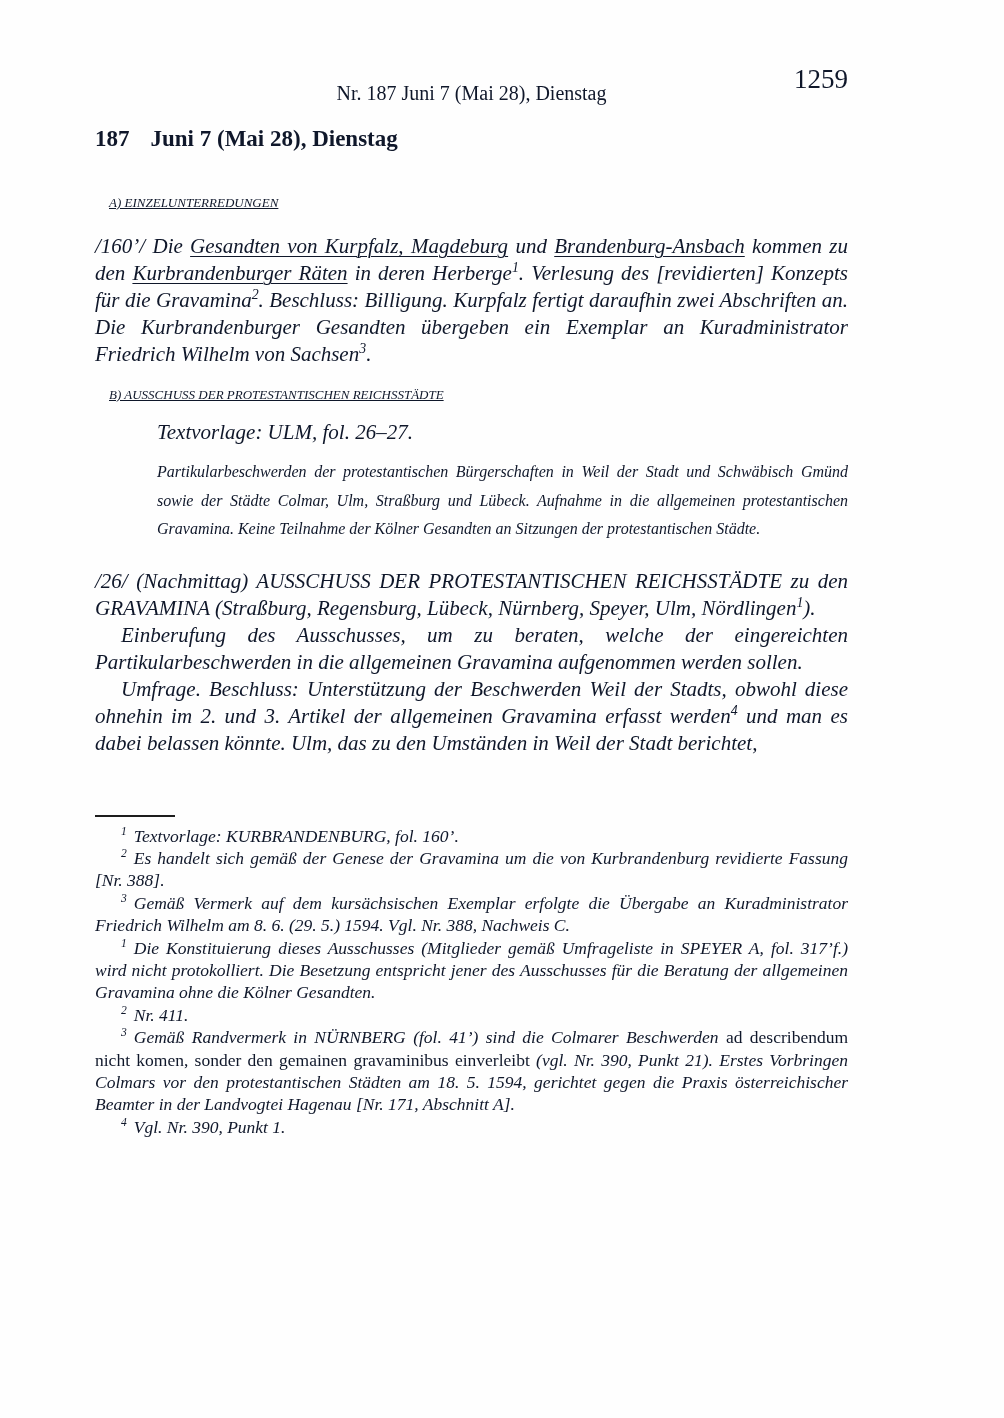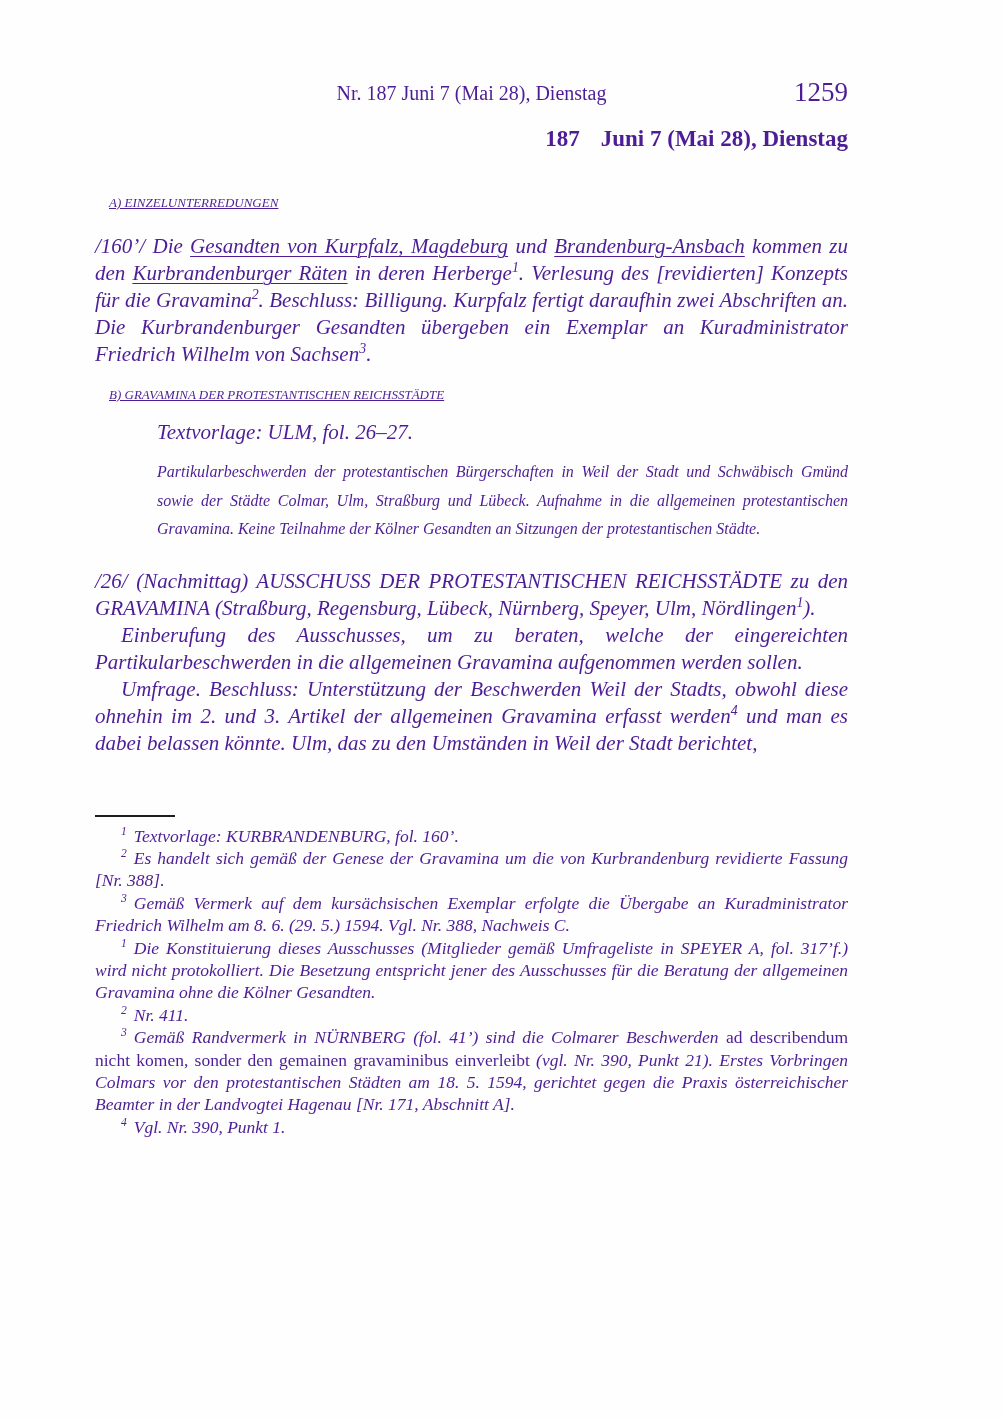--- a/index.html
+++ b/index.html
@@ -6,50 +6,49 @@
     margin: 0;
     padding: 0;
     background: #ffffff;
   }
   .page {
     position: relative;
     width: 1004px;
     height: 1418px;
     box-sizing: border-box;
     background: #fefefe;
-    color: #4c1d95;
+    color: #0f172a;
     font-family: "Liberation Serif", "DejaVu Serif", serif;
     padding: 80px 156px 0 95px;
     overflow: hidden;
   }
   
   .running-head {
     position: relative;
     height: 28px;
   }
   .running-title {
     display: block;
     text-align: center;
     font-size: 20px;
     line-height: 26px;
   }
   .page-number {
     position: absolute;
     right: 0;
-    bottom: 2px;
+    bottom: 15px;
     font-size: 27px;
     line-height: 1;
   }
   
   .entry-heading {
     margin: 16px 0 0 0;
     font-size: 23px;
     font-weight: bold;
     line-height: 30px;
-    text-align: right;
   }
   .entry-no { margin-right: 21px; }
   
   .content { font-style: italic; }
   .section-heading {
     margin: 36px 0 0 14px;
     font-size: 13px;
     font-weight: normal;
     line-height: 26px;
     text-decoration: underline;
@@ -124,21 +123,21 @@
     <span class="entry-no">187</span><span>Juni 7 (Mai 28), Dienstag</span>
   </h1>
 
   <div class="content">
 
     <h2 class="section-heading">A) EINZELUNTERREDUNGEN</h2>
 
 
     <p class="par gap-top"><span>/160’/ Die </span><span class="ul">Gesandten von Kurpfalz, Magdeburg</span><span> und </span><span class="ul">Brandenburg-Ansbach</span><span> kommen zu den </span><span class="ul">Kurbrandenburger Räten</span><span> in deren Herberge</span><sup>1</sup><span>. Verlesung des [revidierten] Konzepts für die Gravamina</span><sup>2</sup><span>. Beschluss: Billigung. Kurpfalz fertigt daraufhin zwei Abschriften an. Die Kurbrandenburger Gesandten übergeben ein Exemplar an Kuradministrator Friedrich Wilhelm von Sachsen</span><sup>3</sup><span>.</span></p>
 
-    <h2 class="section-heading b">B) GRAVAMINA DER PROTESTANTISCHEN REICHSSTÄDTE</h2>
+    <h2 class="section-heading b">B) AUSSCHUSS DER PROTESTANTISCHEN REICHSSTÄDTE</h2>
 
     <p class="textvorlage">Textvorlage: ULM, fol. 26–27.</p>
 
     <p class="summary-b">Partikularbeschwerden der protestantischen Bürgerschaften in Weil der Stadt und Schwäbisch Gmünd sowie der Städte Colmar, Ulm, Straßburg und Lübeck. Aufnahme in die allgemeinen protestantischen Gravamina. Keine Teilnahme der Kölner Gesandten an Sitzungen der protestantischen Städte.</p>
 
     <p class="par gap-top-sm"><span>/26/ (Nachmittag) AUSSCHUSS DER PROTESTANTISCHEN REICHSSTÄDTE zu den GRAVAMINA (Straßburg, Regensburg, Lübeck, Nürnberg, Speyer, Ulm, Nördlingen</span><sup>1</sup><span>).</span></p>
 
     <p class="par first-line-indent">Einberufung des Ausschusses, um zu beraten, welche der eingereichten Partikularbeschwerden in die allgemeinen Gravamina aufgenommen werden sollen.</p>
 
 

